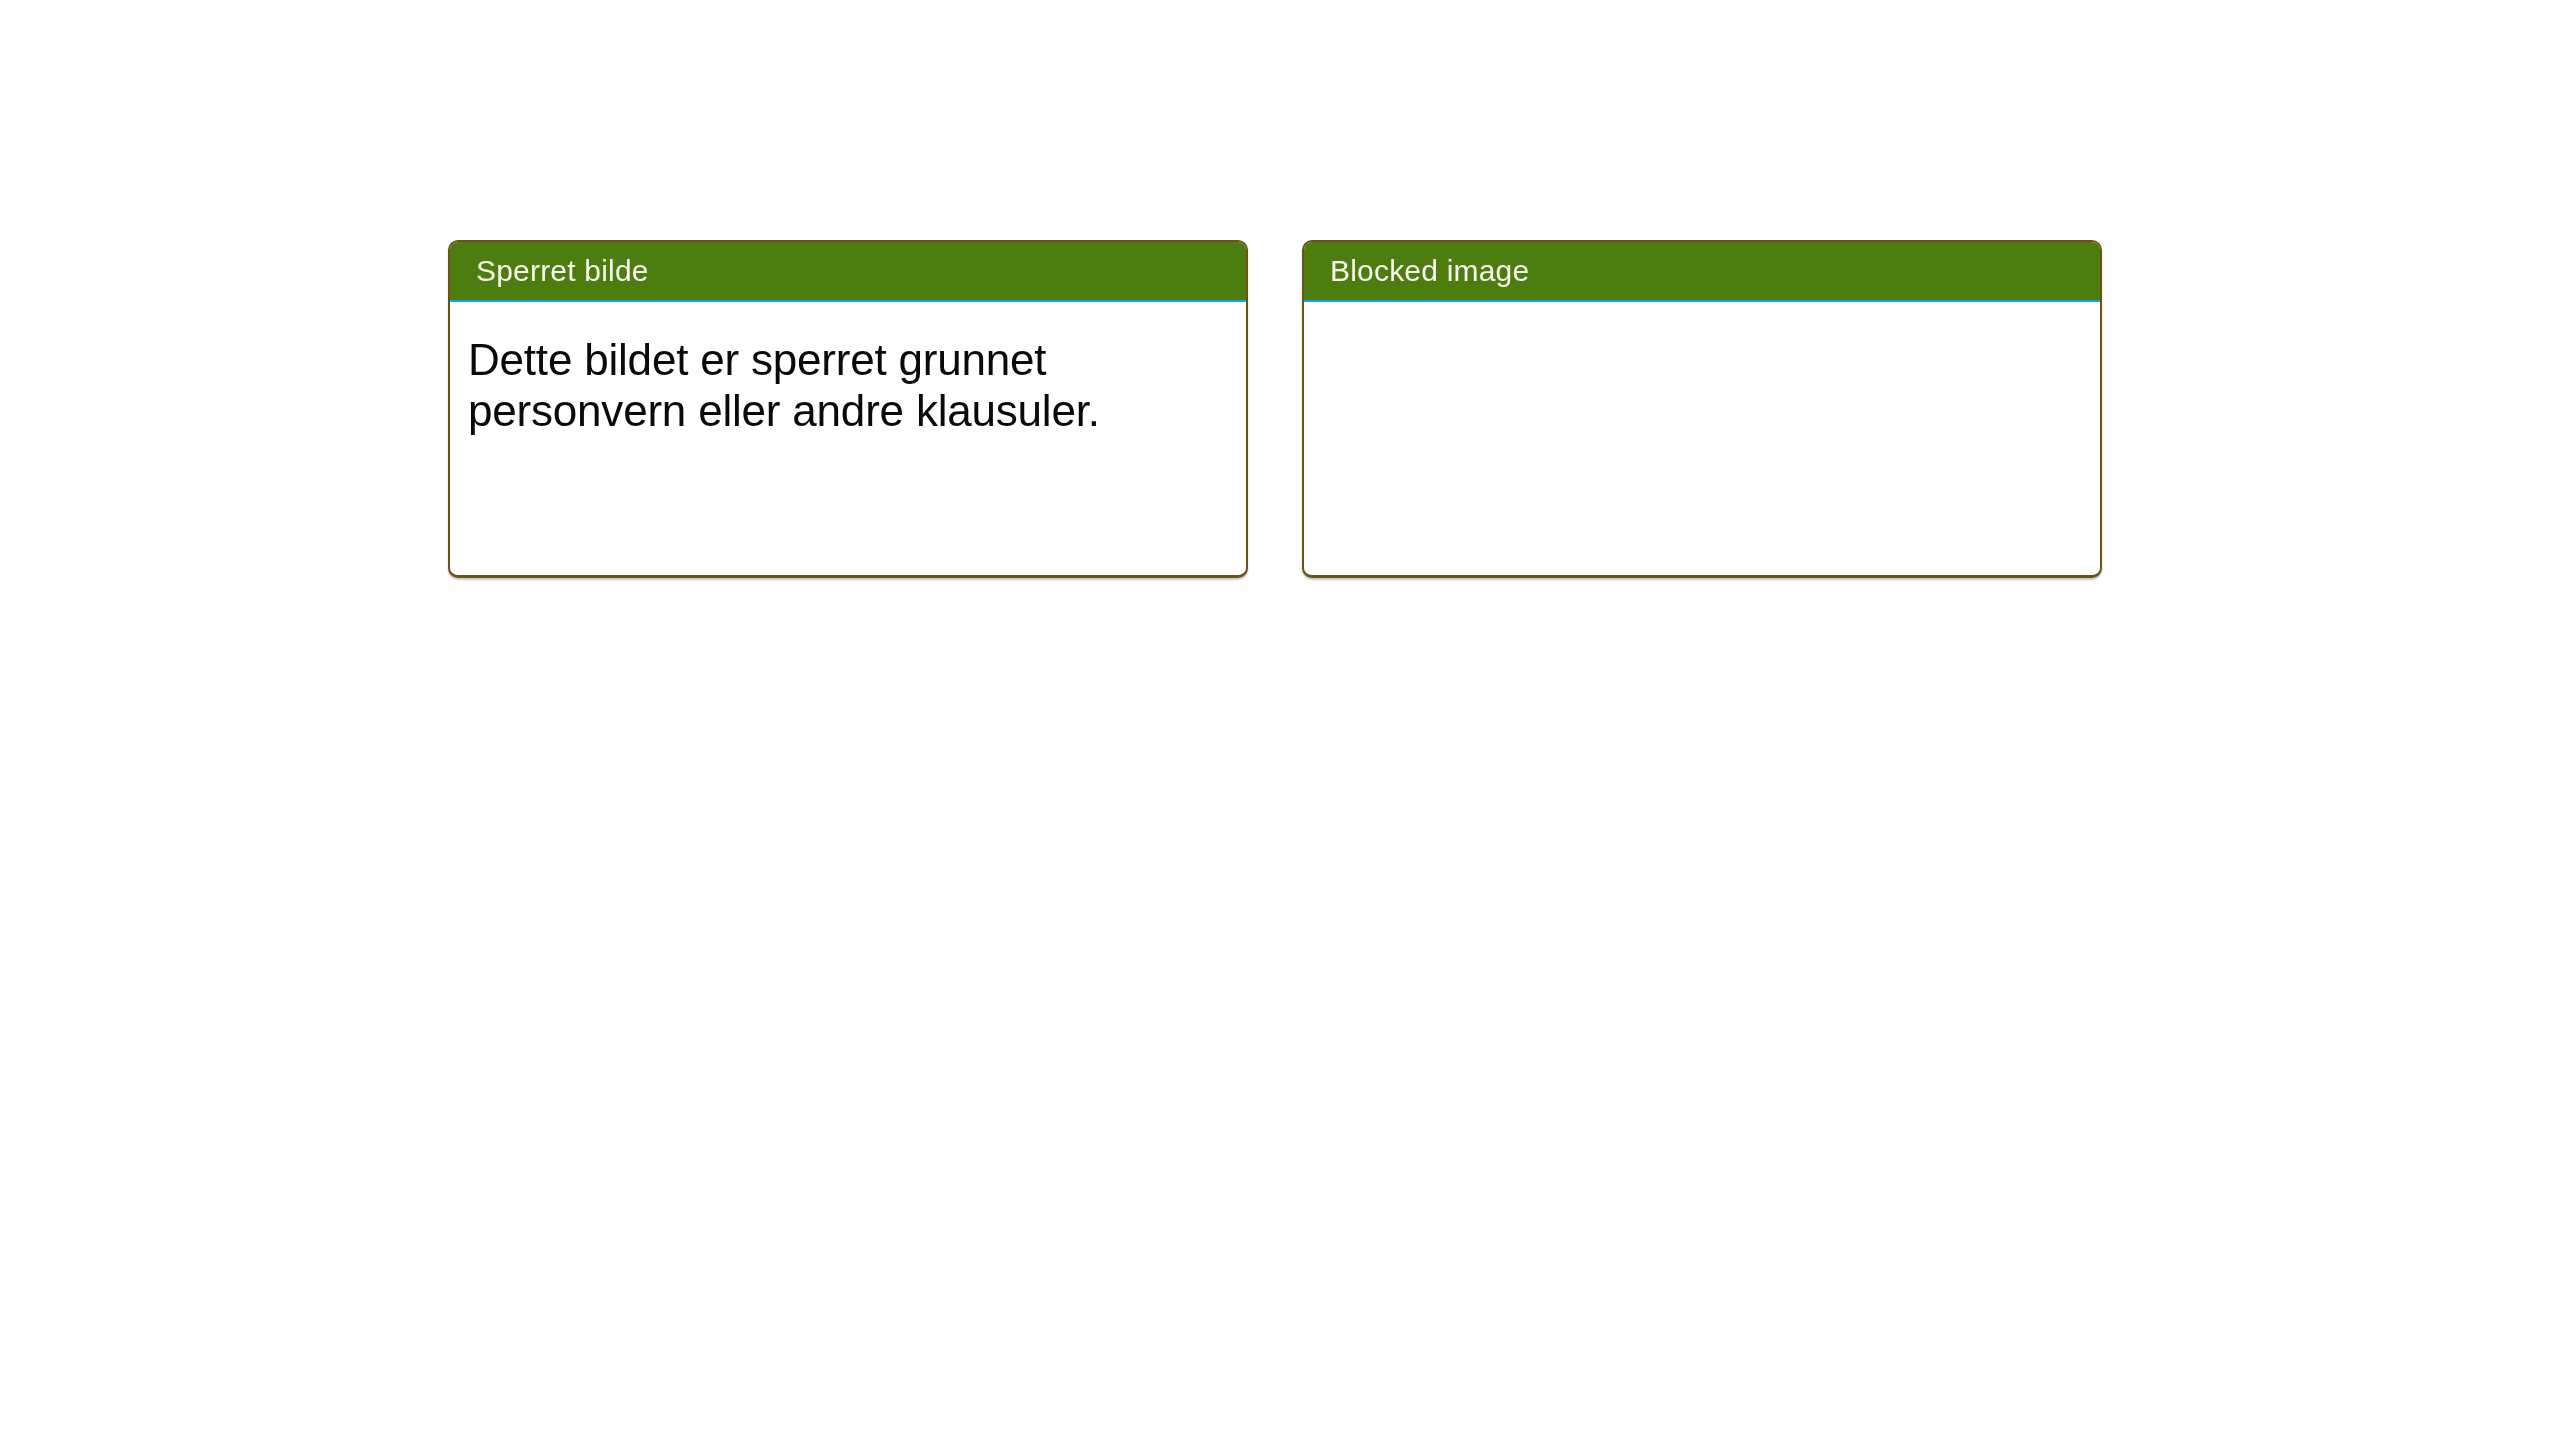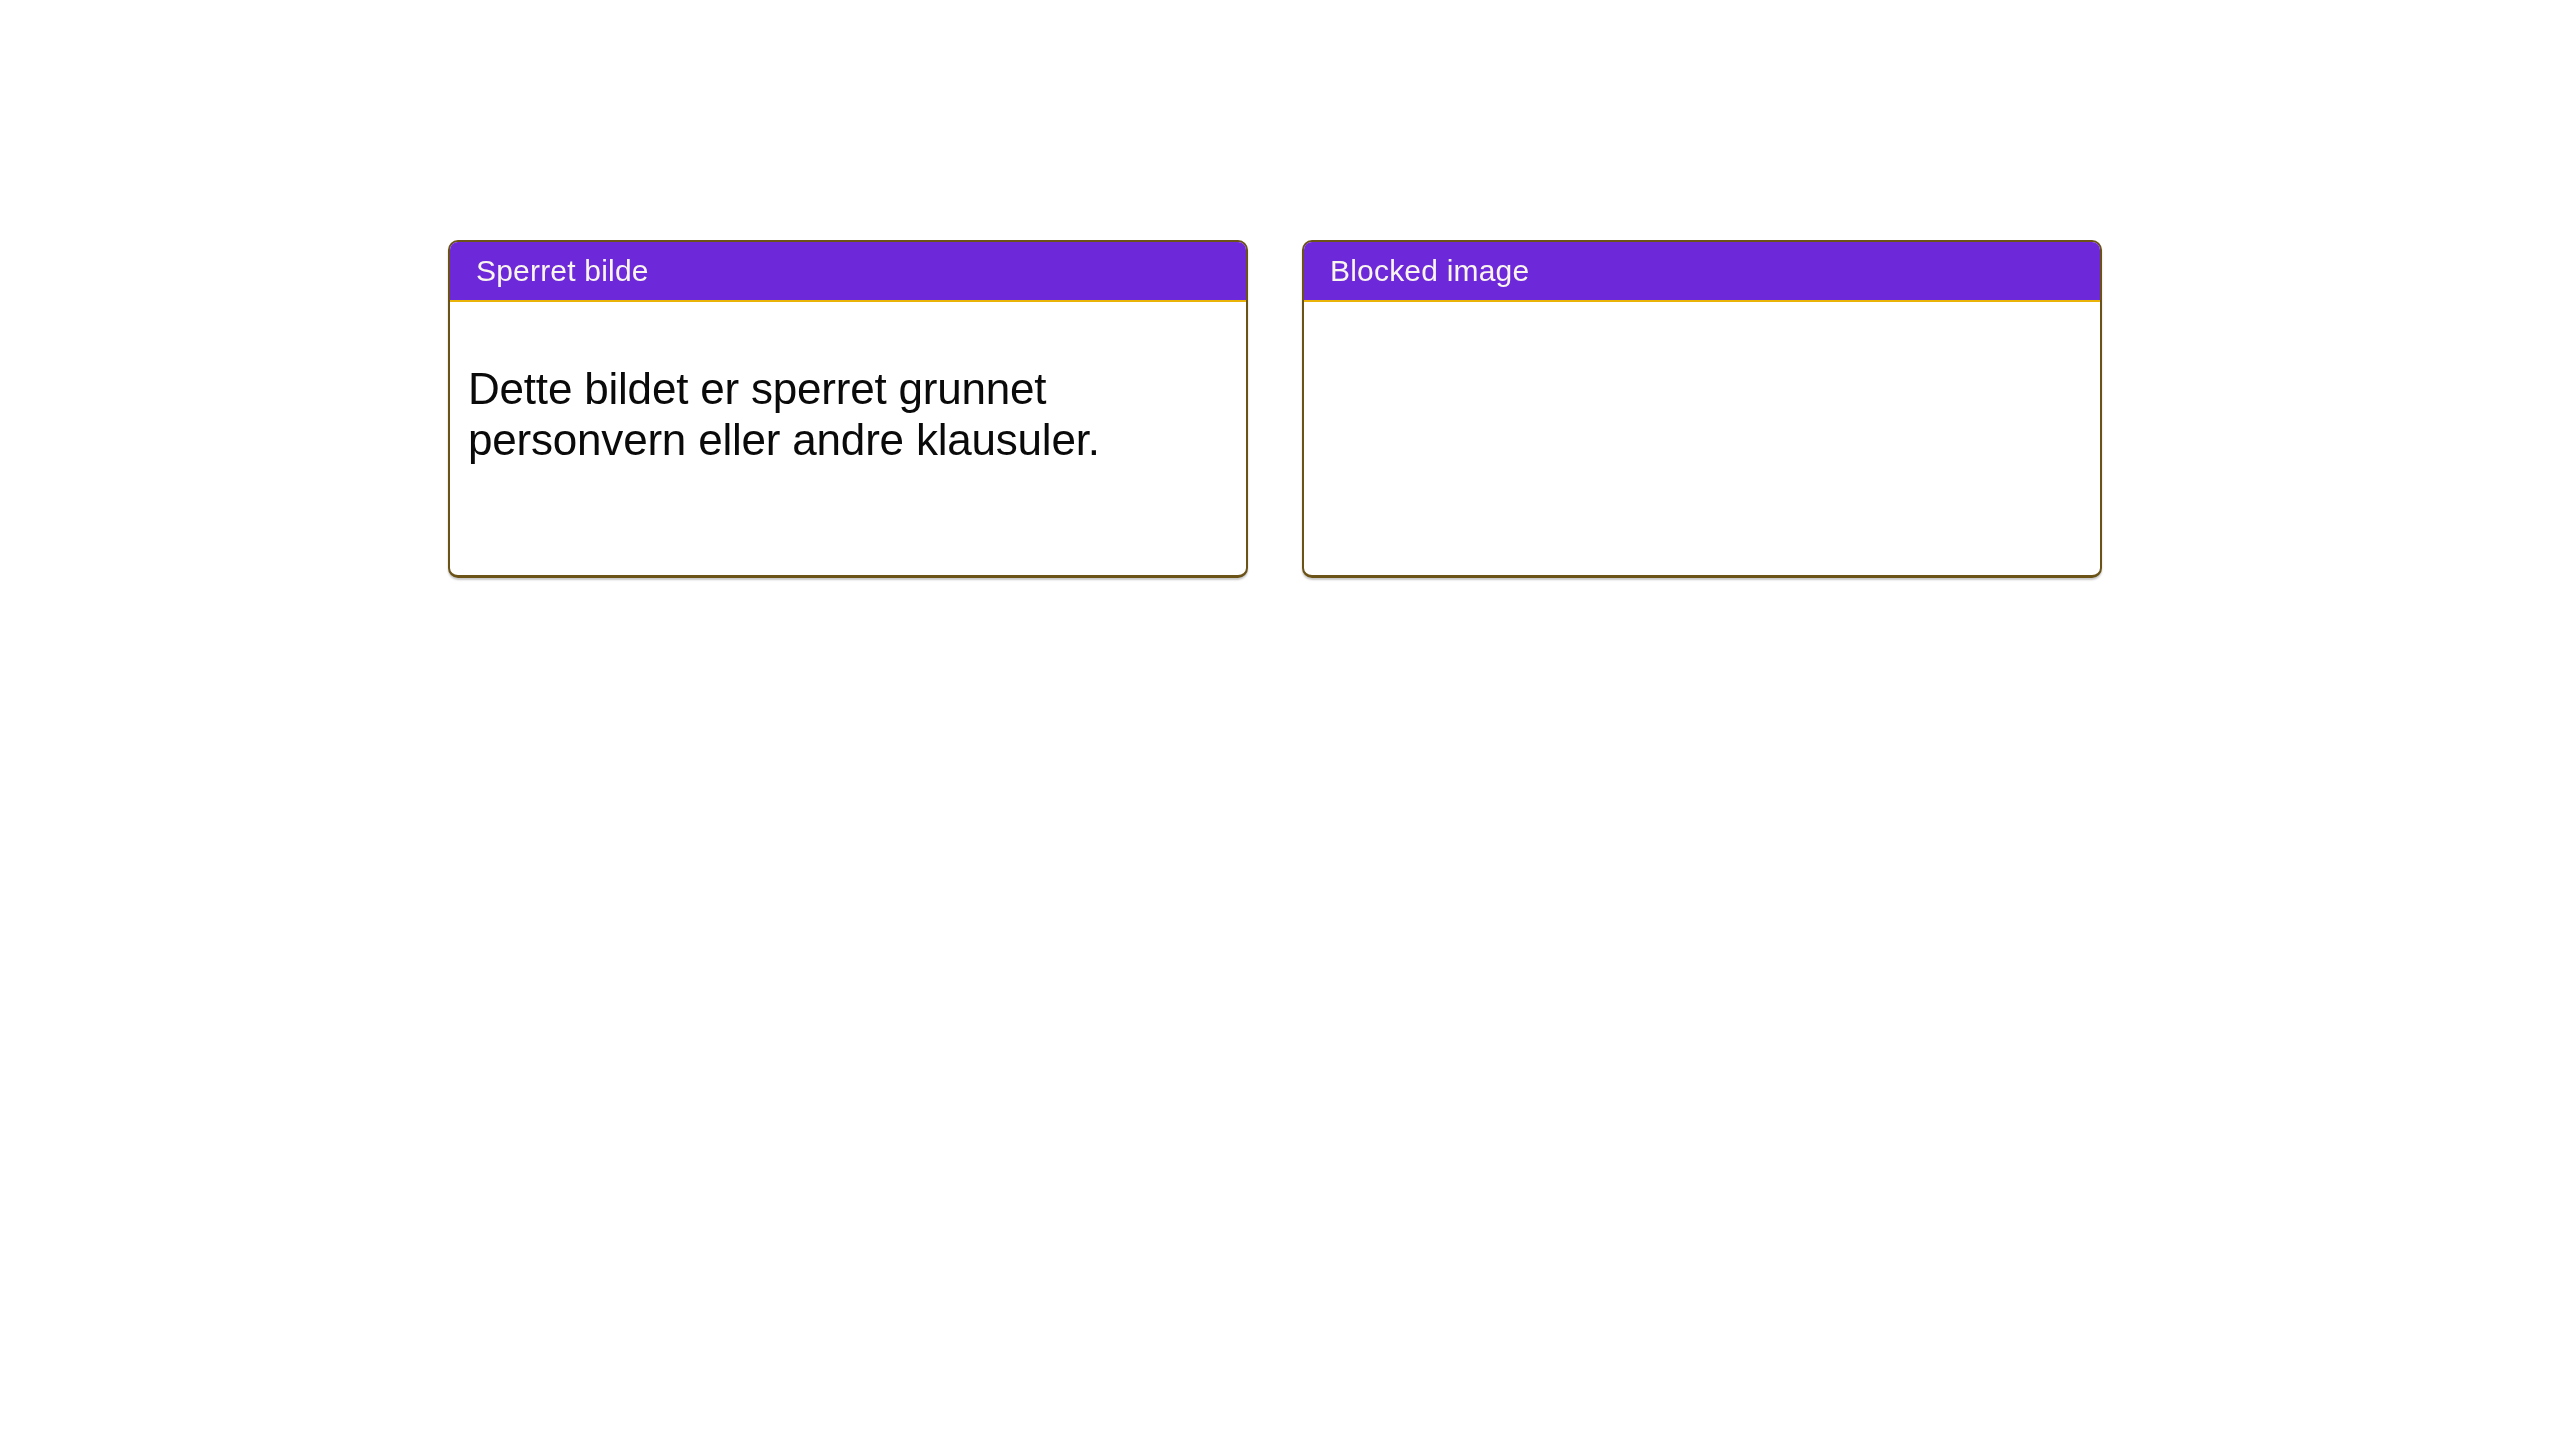--- a/index.html
+++ b/index.html
@@ -25,35 +25,34 @@
     border: 2px solid #6b5318;
     border-bottom-width: 3px;
     border-radius: 10px;
     box-shadow: 0 2px 2px rgba(0,0,0,0.22);
     overflow: hidden;
   }
   .notice-card.card-no { left: 448px; }
   .notice-card.card-en { left: 1302px; }
   .card-header {
     height: 60px;
-    background: #6d28d9;
-    border-bottom: 2px solid #eab308;
+    background: #4d7c0f;
+    border-bottom: 2px solid #0ea5e9;
     display: flex;
     align-items: center;
     padding-left: 26px;
   }
   .card-title {
     color: #f8f5ee;
     font-size: 30px;
     letter-spacing: 0.2px;
     white-space: nowrap;
   }
   .card-body {
     padding: 32px 24px 0 18px;
-    margin-top: 29px;
   }
   .card-body-text {
     color: #0a0a0a;
     font-size: 44px;
     line-height: 51px;
     letter-spacing: -0.2px;
     white-space: pre-line;
   }
 </style>
 </head>

